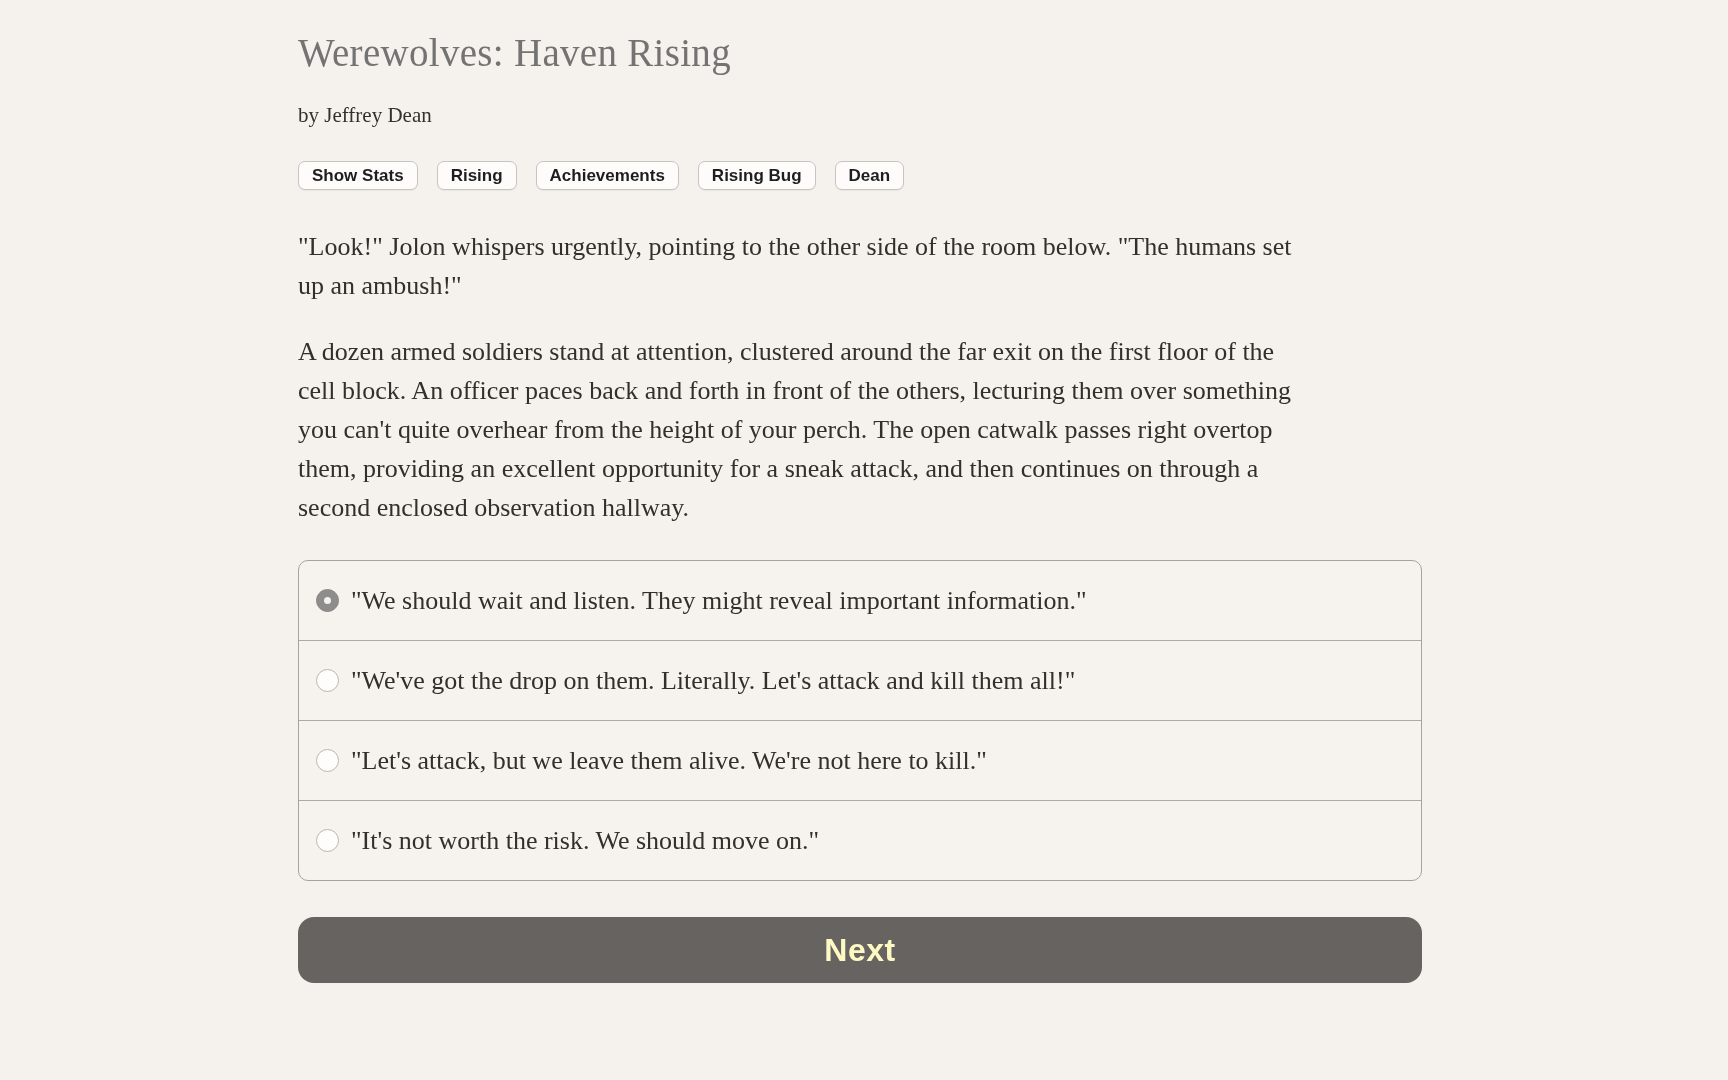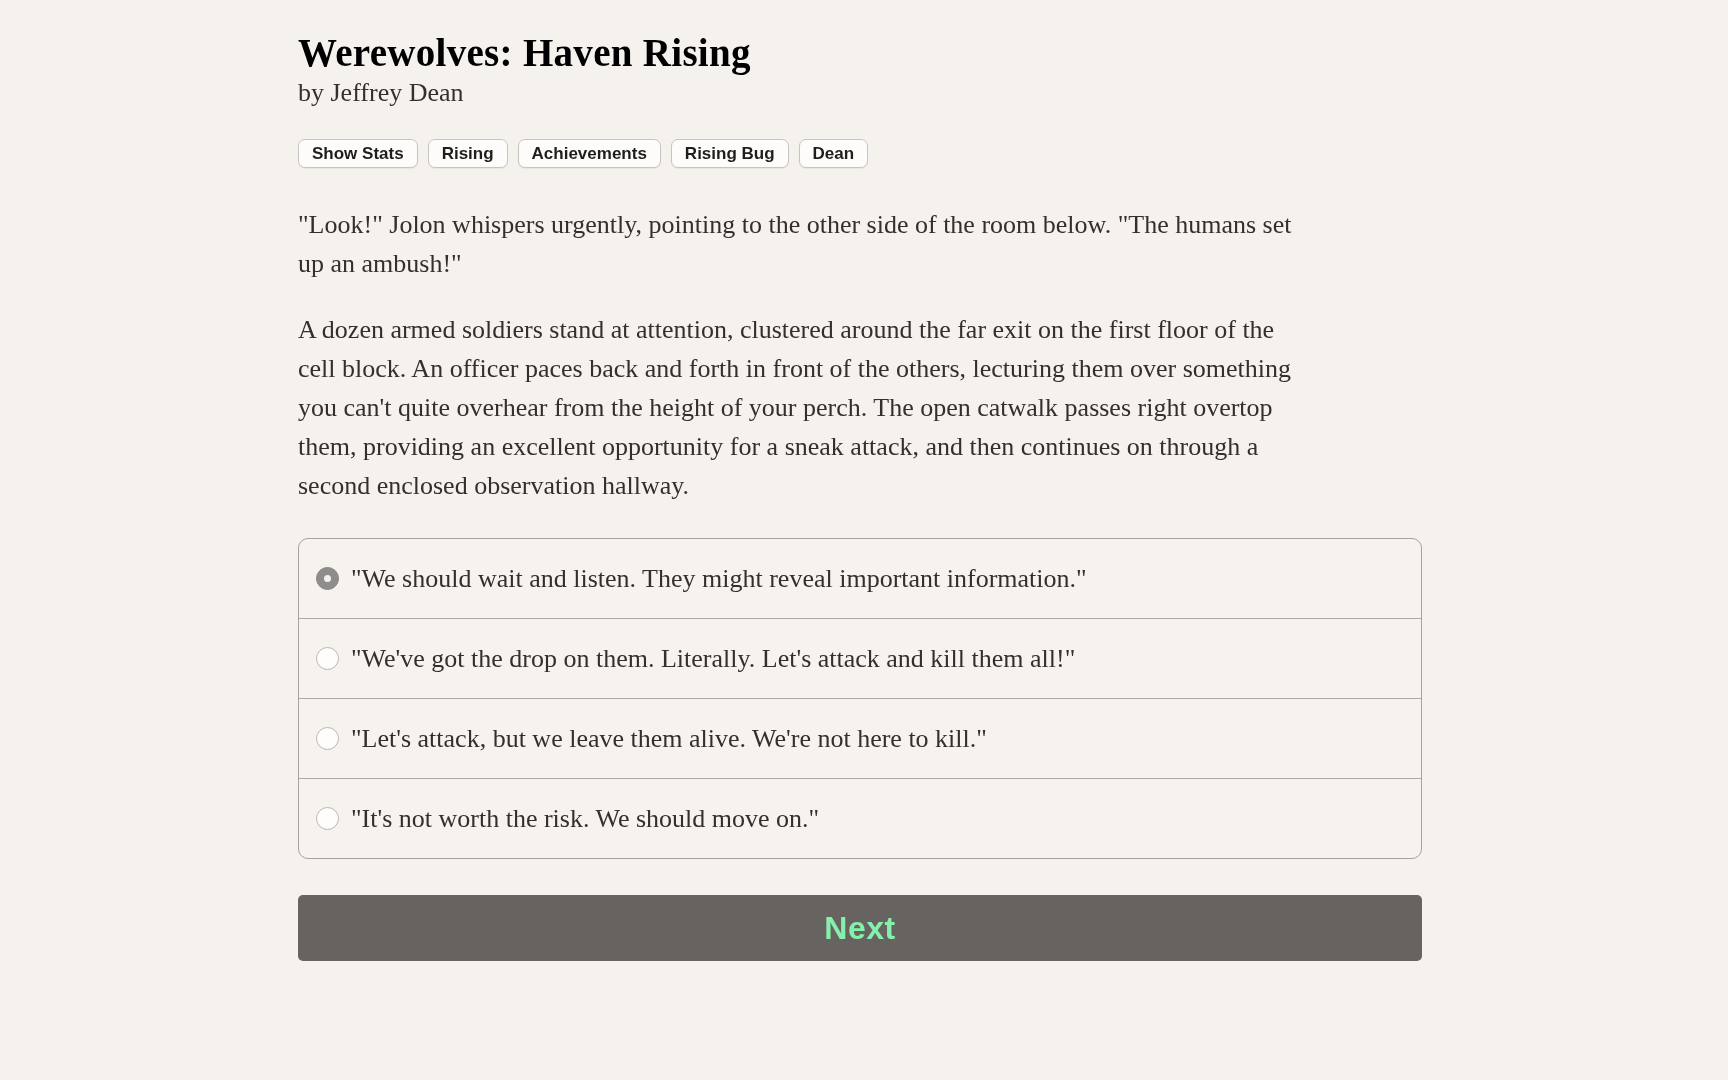--- a/index.html
+++ b/index.html
@@ -15,33 +15,34 @@
   .content {
     position: absolute;
     left: 298px;
     top: 0;
     width: 1124px;
   }
   .title {
     margin: 30px 0 0 0;
     font-size: 39px;
     line-height: 46px;
-    font-weight: 700;
-    color: #000000;
+    font-weight: 400;
+    color: #737373;
     letter-spacing: 0.3px;
   }
   .author {
-    font-size: 26px;
+    margin-top: 22px;
+    font-size: 21px;
     line-height: 34px;
     color: #34312d;
   }
   .toolbar {
     margin-top: 29px;
     display: flex;
-    gap: 10px;
+    gap: 19px;
     align-items: center;
   }
   .tbtn {
     height: 29px;
     padding: 0 13px;
     font-family: "Liberation Sans", sans-serif;
     font-size: 17px;
     font-weight: 700;
     color: #1e1e1e;
     background: #fdfcfb;
@@ -103,23 +104,23 @@
     margin-left: 12px;
     font-size: 26px;
     color: #33302c;
   }
   .next-btn {
     display: block;
     margin-top: 36px;
     width: 100%;
     height: 66px;
     background: #666361;
-    color: #86efac;
+    color: #fef9c3;
     border: none;
-    border-radius: 5px;
+    border-radius: 16px;
     font-family: "Liberation Sans", sans-serif;
     font-size: 32px;
     font-weight: 700;
     letter-spacing: 0.5px;
     cursor: pointer;
   }
 </style>
 </head>
 <body>
 

